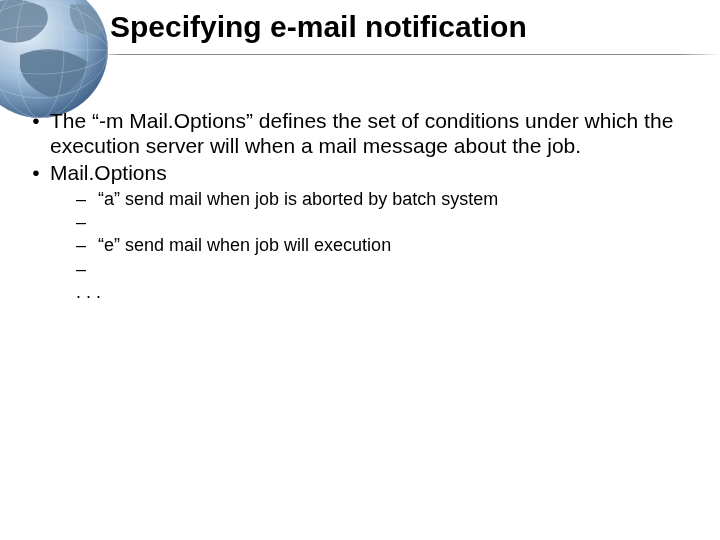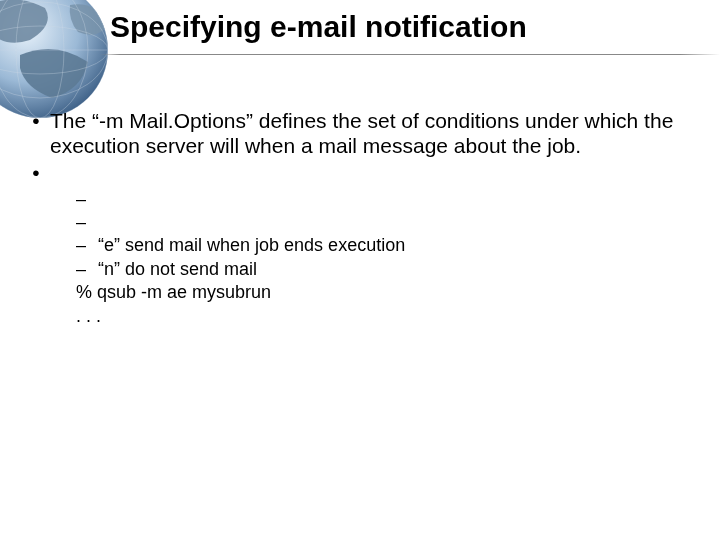--- a/index.html
+++ b/index.html
@@ -107,32 +107,32 @@
 <div class="title">Specifying e-mail notification</div>
 <div class="underline"></div>
 
 <div class="content">
   <div class="l1">
     <span class="marker">•</span>
     <span>The “-m Mail.Options” defines the set of conditions under which the execution server will when a mail message about the job.</span>
   </div>
   <div class="l1">
     <span class="marker">•</span>
+    <span>Mail.Options</span>
   </div>
   <div class="l2wrap">
     <div class="l2">
       <span class="marker">–</span>
+      <span>“a” send mail when job is aborted by batch system</span>
     </div>
     <div class="l2">
       <span class="marker">–</span>
     </div>
     <div class="l2">
       <span class="marker">–</span>
-      <span>“e” send mail when job ends execution</span>
+      <span>“e” send mail when job will execution</span>
     </div>
     <div class="l2">
       <span class="marker">–</span>
-      <span>“n” do not send mail</span>
     </div>
   </div>
-  <div class="plain">% qsub -m ae mysubrun</div>
   <div class="plain">. . .</div>
 </div>
 
 </body></html>

